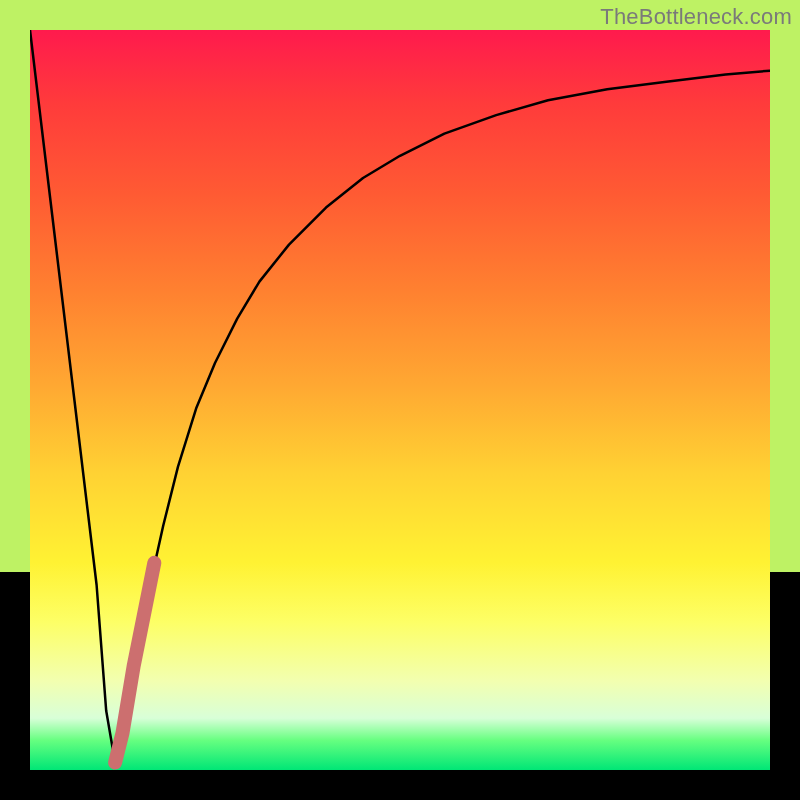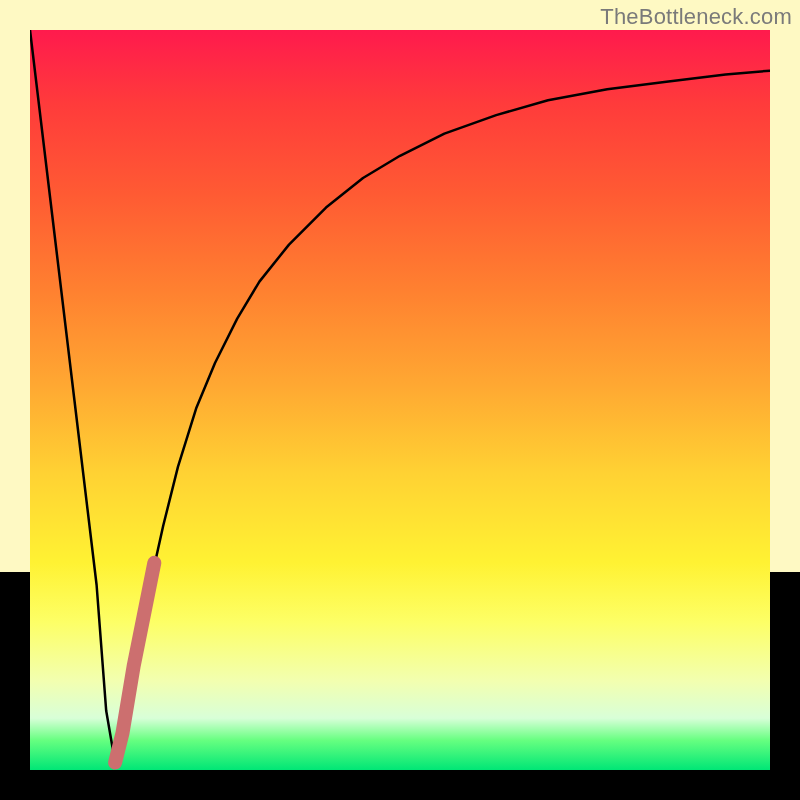--- a/index.html
+++ b/index.html
@@ -8,21 +8,21 @@
     width: 800px;
     height: 800px;
     background: #000;
     overflow: hidden;
     font-family: Arial, Helvetica, sans-serif;
   }
   .frame {
     position: relative;
     width: 800px;
     height: 572px;
-    background: #fef9c3;
+    background: #bef264;
     text-align: center;
   }
   .plot-area {
     position: absolute;
     left: 30px;
     top: 30px;
     width: 740px;
     height: 740px;
     background: linear-gradient(
       to bottom,

